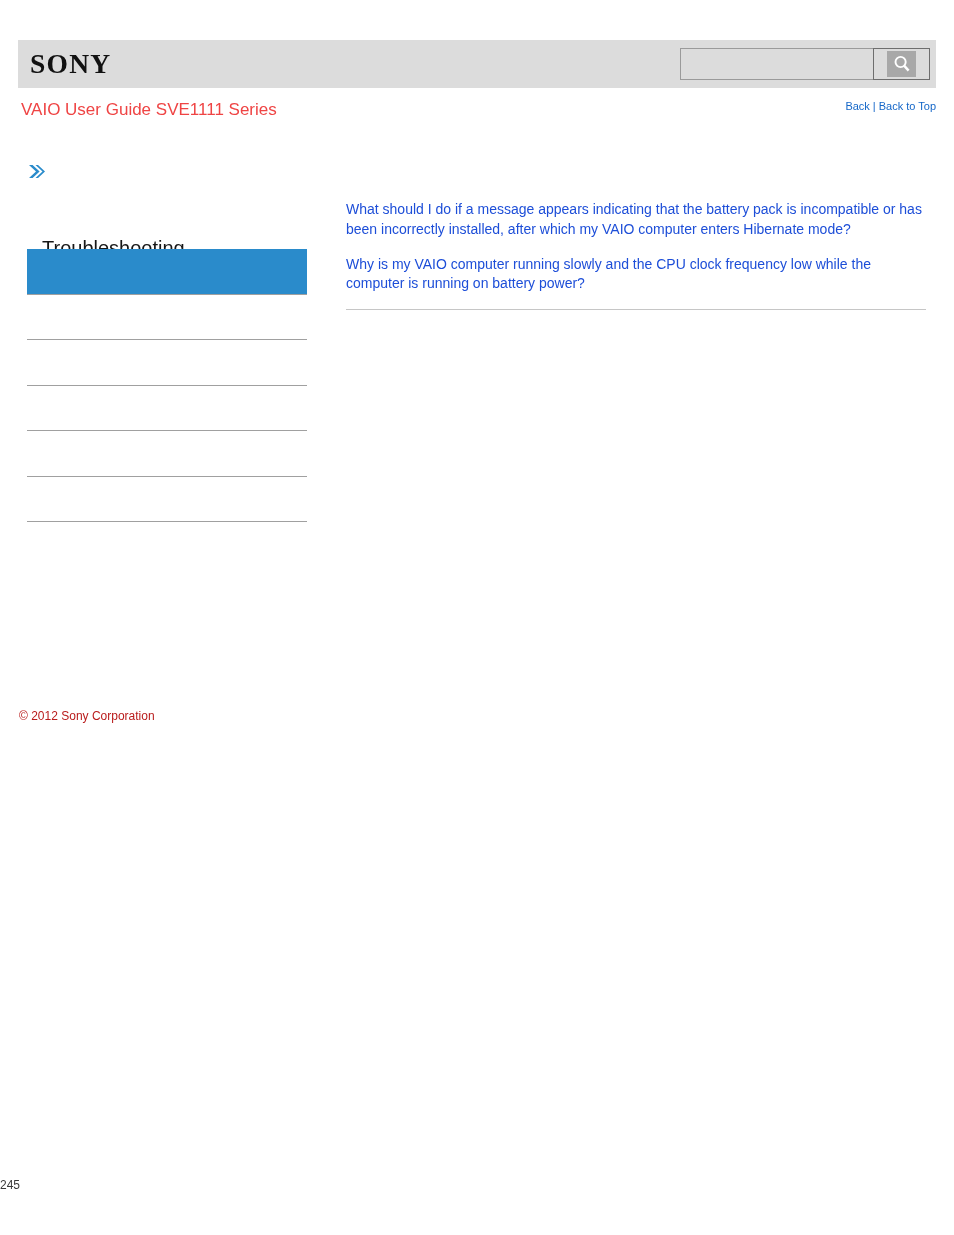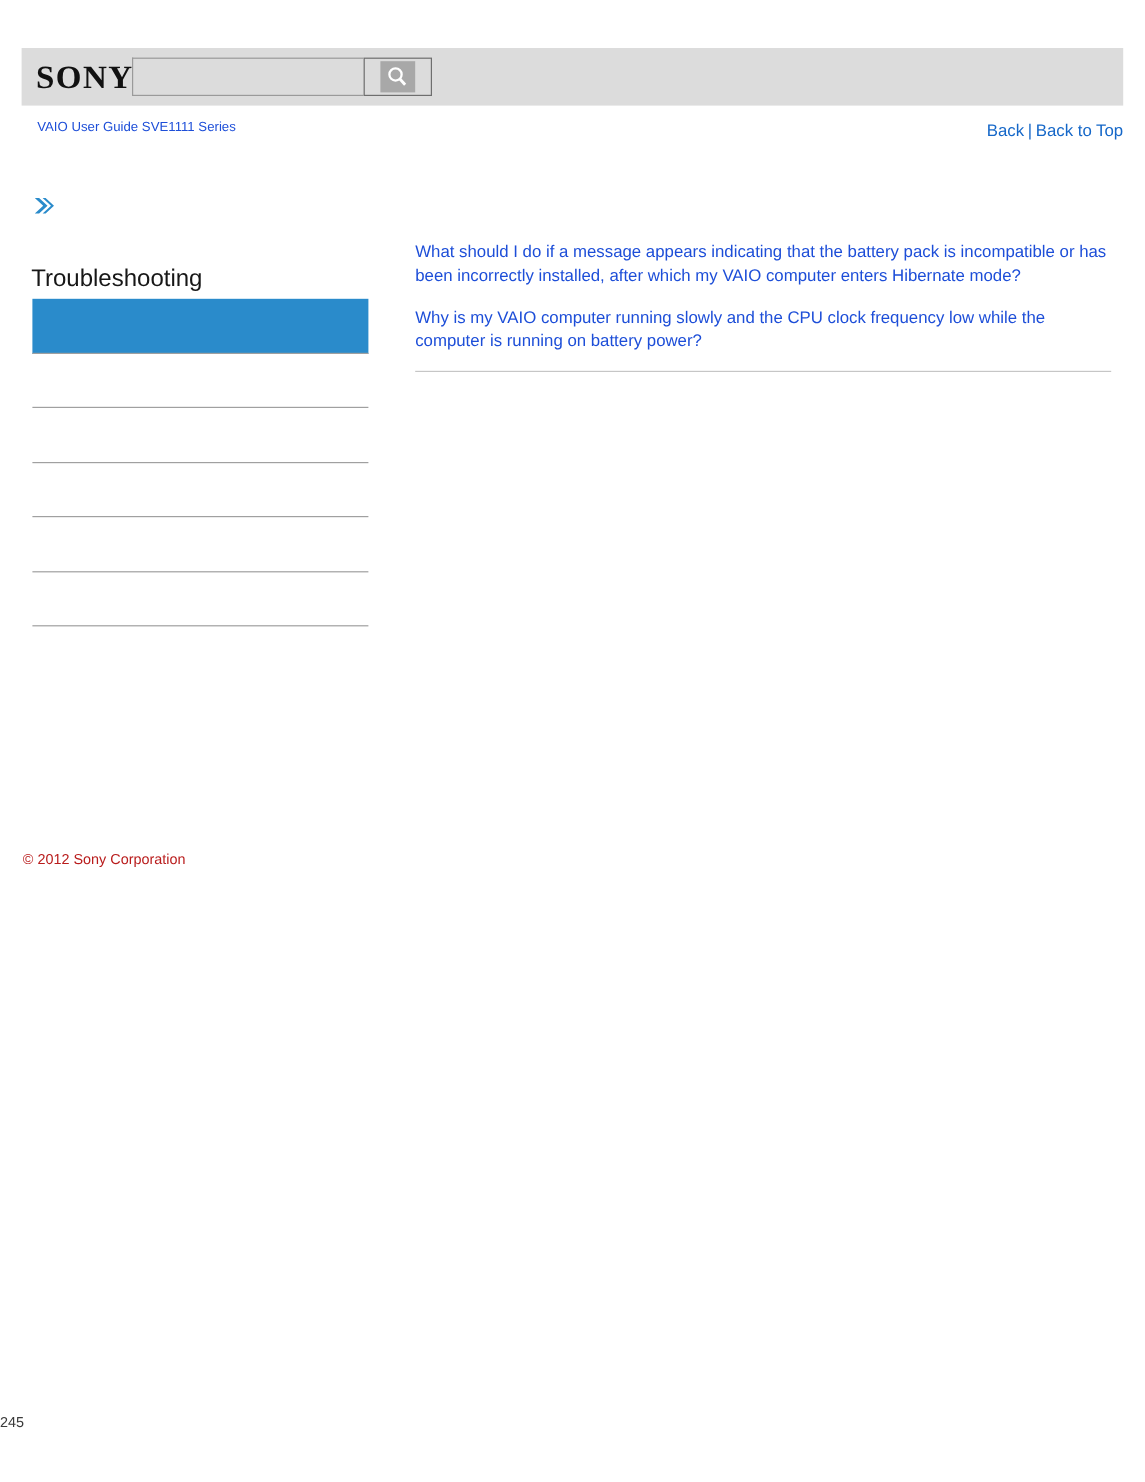--- a/index.html
+++ b/index.html
@@ -21,21 +21,21 @@
   
   #header-band {
     position: absolute;
     left: 18px;
     top: 40px;
     width: 918px;
     height: 48px;
     background: #dcdcdc;
     display: flex;
     align-items: center;
-    justify-content: flex-start;
+    justify-content: space-between;
   }
   #sony-logo {
     margin-left: 12px;
     font-family: "Liberation Serif", serif;
     font-weight: bold;
     font-size: 27px;
     letter-spacing: 1.2px;
     color: #111111;
     line-height: 1;
     transform: scaleX(1.02);
@@ -82,31 +82,31 @@
   
   #subheader {
     position: absolute;
     left: 18px;
     top: 100px;
     width: 918px;
     height: 20px;
   }
   #guide-title {
     position: absolute;
-    left: 13px;
+    left: 3px;
+    top: 0;
+    font-size: 17px;
+    color: #ef4444;
+    white-space: nowrap;
+  }
+  #nav-links {
+    position: absolute;
+    right: 0;
     top: 0;
     font-size: 11px;
-    color: #1d4ed8;
-    white-space: nowrap;
-  }
-  #nav-links {
-    position: absolute;
-    right: 0;
-    top: 0;
-    font-size: 14px;
     white-space: nowrap;
   }
   #nav-links a {
     color: #1567c8;
     text-decoration: none;
     cursor: pointer;
   }
   #nav-links .sep {
     color: #1567c8;
     margin: 0 3px;
@@ -126,21 +126,21 @@
     width: 22px;
     height: 20px;
   }
   #page-heading {
     position: absolute;
     left: 26px;
     top: 70px;
     font-size: 20px;
     color: #171717;
     font-weight: normal;
-    margin: 0;
+    margin: 16px;
     line-height: 24px;
     white-space: nowrap;
   }
   #nav-list {
     position: absolute;
     left: 27px;
     top: 99px;
     width: 280px;
   }
   .nav-item {

